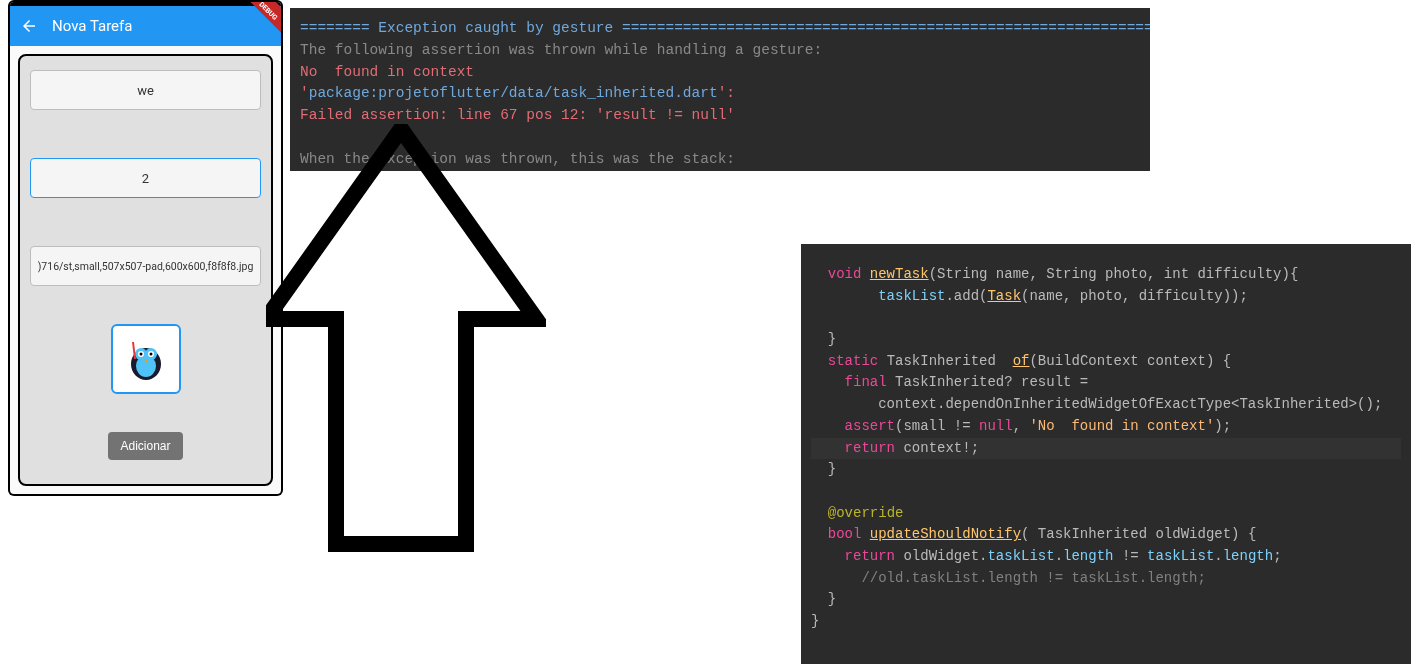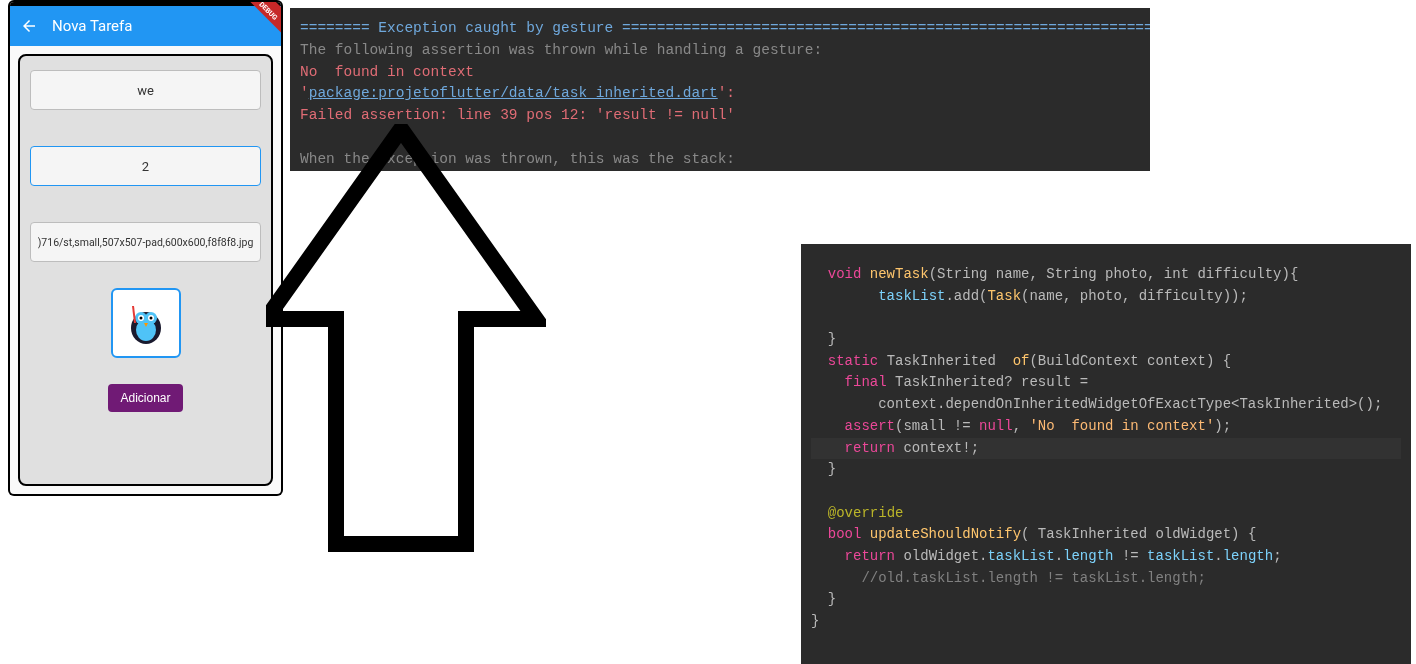--- a/index.html
+++ b/index.html
@@ -65,21 +65,21 @@
     .form-card {
       margin: 8px;
       border: 2px solid #000;
       border-radius: 8px;
       background: #e0e0e0;
       padding: 14px 10px;
       height: calc(100% - 60px);
       display: flex;
       flex-direction: column;
       align-items: center;
-      gap: 36px;
+      gap: 48px;
     }
     .text-field {
       width: 100%;
       height: 40px;
       background: #f5f5f5;
       border: 1px solid #bdbdbd;
       border-radius: 4px;
       display: flex;
       align-items: center;
       justify-content: center;
@@ -106,21 +106,21 @@
       align-items: center;
       justify-content: center;
       position: relative;
     }
     .penguin {
       width: 50px;
       height: 50px;
       position: relative;
     }
     .add-btn {
-      background: #701a75;
+      background: #737373;
       color: #fff;
       border: none;
       padding: 7px 12px;
       border-radius: 4px;
       font-size: 12px;
       margin-top: -10px;
     }
 
     
     .console {
@@ -133,40 +133,40 @@
       font-family: "Courier New", monospace;
       font-size: 14.5px;
       line-height: 1.5;
       padding: 10px 10px;
       color: #888;
       white-space: pre;
       overflow: hidden;
     }
     .c-blue { color: #6fa8dc; }
     .c-red { color: #e06c75; }
-    .c-link { color: #6fa8dc; text-decoration: underline; }
+    .c-link { color: #6fa8dc; }
 
     
     .editor {
       position: absolute;
       left: 801px;
       top: 244px;
       width: 610px;
       height: 420px;
       background: #2b2b2b;
       font-family: "Courier New", monospace;
       font-size: 14px;
       line-height: 1.55;
       padding: 20px 10px 10px 10px;
       color: #bababa;
       white-space: pre;
       overflow: hidden;
     }
     .k-void { color: #ec4899; }
-    .k-name { color: #ffc66d; }
+    .k-name { color: #ffc66d; text-decoration: underline; }
     .k-str { color: #fdba74; }
     .k-prop { color: #7dd3fc; }
     .k-com { color: #808080; }
     .k-at { color: #bbb529; }
     .editor .hl { background: #323232; display: inline-block; width: 100%; }
 
     
     .arrow {
       position: absolute;
       left: 266px;
@@ -217,21 +217,21 @@
       </div>
       <button class="add-btn">Adicionar</button>
     </div>
   </div>
 </div>
 
 <div class="console"><span class="c-blue">======== Exception caught by gesture ===============================================================</span>
 <span>The following assertion was thrown while handling a gesture:</span>
 <span class="c-red">No  found in context</span>
 <span class="c-red"><span>'</span><span class="c-link">package:projetoflutter/data/task_inherited.dart</span><span>':</span></span>
-<span class="c-red">Failed assertion: line 39 pos 12: 'result != null'</span>
+<span class="c-red">Failed assertion: line 67 pos 12: 'result != null'</span>
 <span></span>
 <span>When the exception was thrown, this was the stack:</span></div>
 
 <div class="editor"><span><span class="k-void">  void </span><span class="k-name">newTask</span><span>(String name, String photo, int difficulty){</span></span>
 <span><span>        </span><span class="k-prop">taskList</span><span>.add(</span><span class="k-name">Task</span><span>(name, photo, difficulty));</span></span>
 <span></span>
 <span>  }</span>
 <span><span class="k-void">  static </span><span>TaskInherited  </span><span class="k-name">of</span><span>(BuildContext context) {</span></span>
 <span><span class="k-void">    final </span><span>TaskInherited? result =</span></span>
 <span>        context.dependOnInheritedWidgetOfExactType&lt;TaskInherited&gt;();</span>

